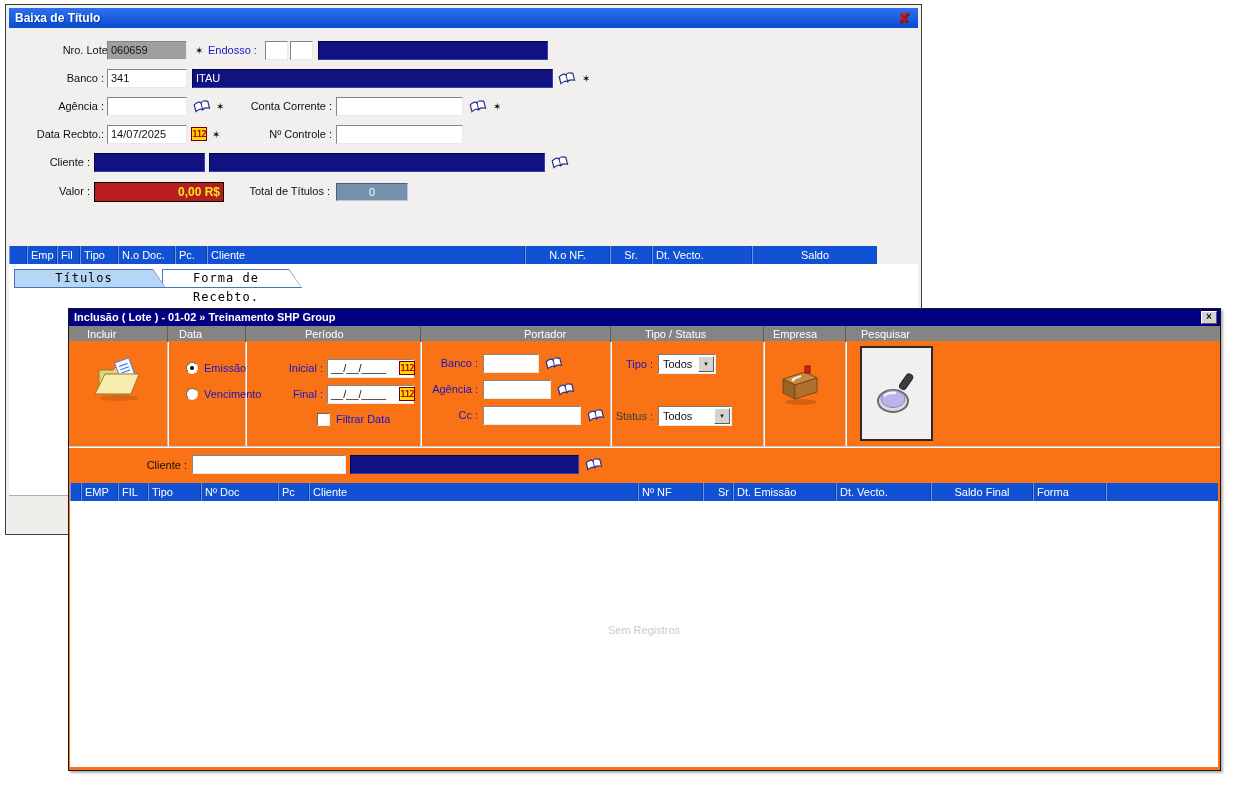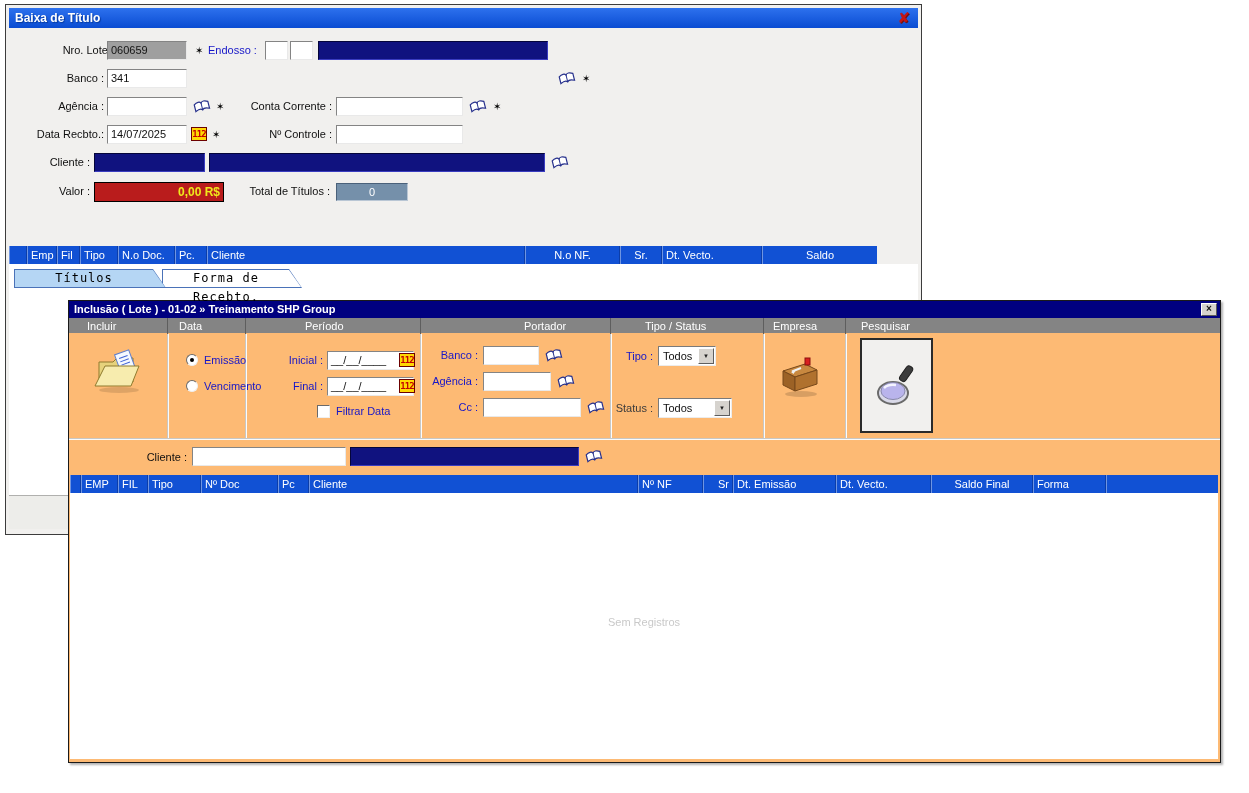--- a/index.html
+++ b/index.html
@@ -47,21 +47,21 @@
   .ghead{position:absolute;display:flex;background:#1151d4;}
   .ghead .c{box-sizing:border-box;color:#fff;font-size:11px;line-height:18px;padding:0 3px;
             border-left:1px solid #6f95e2;border-right:1px solid #0c3da8;overflow:hidden;white-space:nowrap;flex:0 0 auto;}
   .ghead .c.center{text-align:center;}
   .ghead .c.right{text-align:right;}
   .ghead .c.fill{flex:1 1 auto;border-right:none;}
   .gbody{position:absolute;background:#fff;}
   .bgw-strip{position:absolute;left:3px;top:490px;width:909px;height:34px;background:#ededea;border-top:1px solid #b0b0ae;box-sizing:border-box;}
 
   
-  .fgw{position:absolute;left:68px;top:300px;width:1151px;height:461px;background:#fdba74;border:1px solid #1a1a1a;
+  .fgw{position:absolute;left:68px;top:308px;width:1151px;height:461px;background:#f97316;border:1px solid #1a1a1a;
        box-shadow:2px 2px 2px rgba(0,0,0,0.3);}
   .fgw-title{position:absolute;top:0;left:0;right:0;height:17px;background:#000080;color:#fff;font-size:11px;
              font-weight:bold;line-height:17px;padding-left:5px;box-sizing:border-box;}
   .fgw-close{position:absolute;top:2px;right:3px;width:16px;height:13px;background:#d6d3ce;border:1px solid;
              border-color:#fff #5a5a5a #5a5a5a #fff;font-size:10px;line-height:10px;text-align:center;color:#111;
              font-weight:bold;cursor:pointer;box-sizing:border-box;}
   .fgw-sections{position:absolute;top:17px;left:0;right:0;height:15px;background:#848484;}
   .fgw-sections .sec{position:absolute;top:0;height:16px;line-height:16px;color:#fff;font-size:11px;white-space:nowrap;}
   .hsep{position:absolute;top:0;width:1px;height:16px;background:#5e5e5e;}
   .vgroove{position:absolute;top:33px;width:1px;height:104px;background:#c9c7c3;box-shadow:1px 0 0 #fbfbfa;}
@@ -85,20 +85,21 @@
     <div class="lbl" style="left:12px;top:36px;width:96px;">Nro. Lote :</div>
     <div class="fld grayfld" style="left:101px;top:36px;width:80px;">060659</div>
     <div class="star" style="left:189px;top:36px;">✶</div>
     <div class="lbl blue left" style="left:202px;top:36px;width:56px;">Endosso :</div>
     <div class="fld" style="left:259px;top:36px;width:23px;"></div>
     <div class="fld" style="left:284px;top:36px;width:23px;"></div>
     <div class="fld navy" style="left:312px;top:36px;width:230px;"></div>
 
     <div class="lbl" style="left:2px;top:64px;width:96px;">Banco :</div>
     <div class="fld" style="left:101px;top:64px;width:80px;">341</div>
+    <div class="fld navy" style="left:186px;top:64px;width:361px;">ITAU</div>
     <span class="icon-btn" style="left:551px;top:66px;">
       <svg width="20" height="16" viewBox="0 0 20 16">
           <g transform="rotate(-14 10 8)">
             <path d="M3 4 C6 2 9 2 10 4 C11 2 14 2 17 4 L17 11 C14 9.5 11 9.5 10 11 C9 9.5 6 9.5 3 11 Z" fill="#ffffff" stroke="#26308c" stroke-width="1.2"></path>
             <path d="M10 4 L10 11" stroke="#26308c" stroke-width="1"></path>
           </g>
         </svg>
     </span>
     <div class="star" style="left:576px;top:64px;">✶</div>
 
@@ -161,21 +162,21 @@
     </div>
 
     <div class="ghead" style="top:241px;left:3px;width:868px;height:18px;">
       <div class="c" style="width:18px;"></div>
       <div class="c" style="width:30px;">Emp</div>
       <div class="c" style="width:23px;">Fil</div>
       <div class="c" style="width:38px;">Tipo</div>
       <div class="c" style="width:57px;">N.o Doc.</div>
       <div class="c" style="width:32px;">Pc.</div>
       <div class="c" style="width:318px;">Cliente</div>
-      <div class="c center" style="width:95px;">N.o NF.</div>
+      <div class="c center" style="width:85px;">N.o NF.</div>
       <div class="c center" style="width:42px;">Sr.</div>
       <div class="c" style="width:100px;">Dt. Vecto.</div>
       <div class="c center fill">Saldo</div>
     </div>
     <div class="gbody" style="top:259px;left:3px;width:909px;height:231px;"></div>
     <div class="bgw-strip"></div>
   </div>
 
   <div class="fgw">
     <div class="fgw-title">

